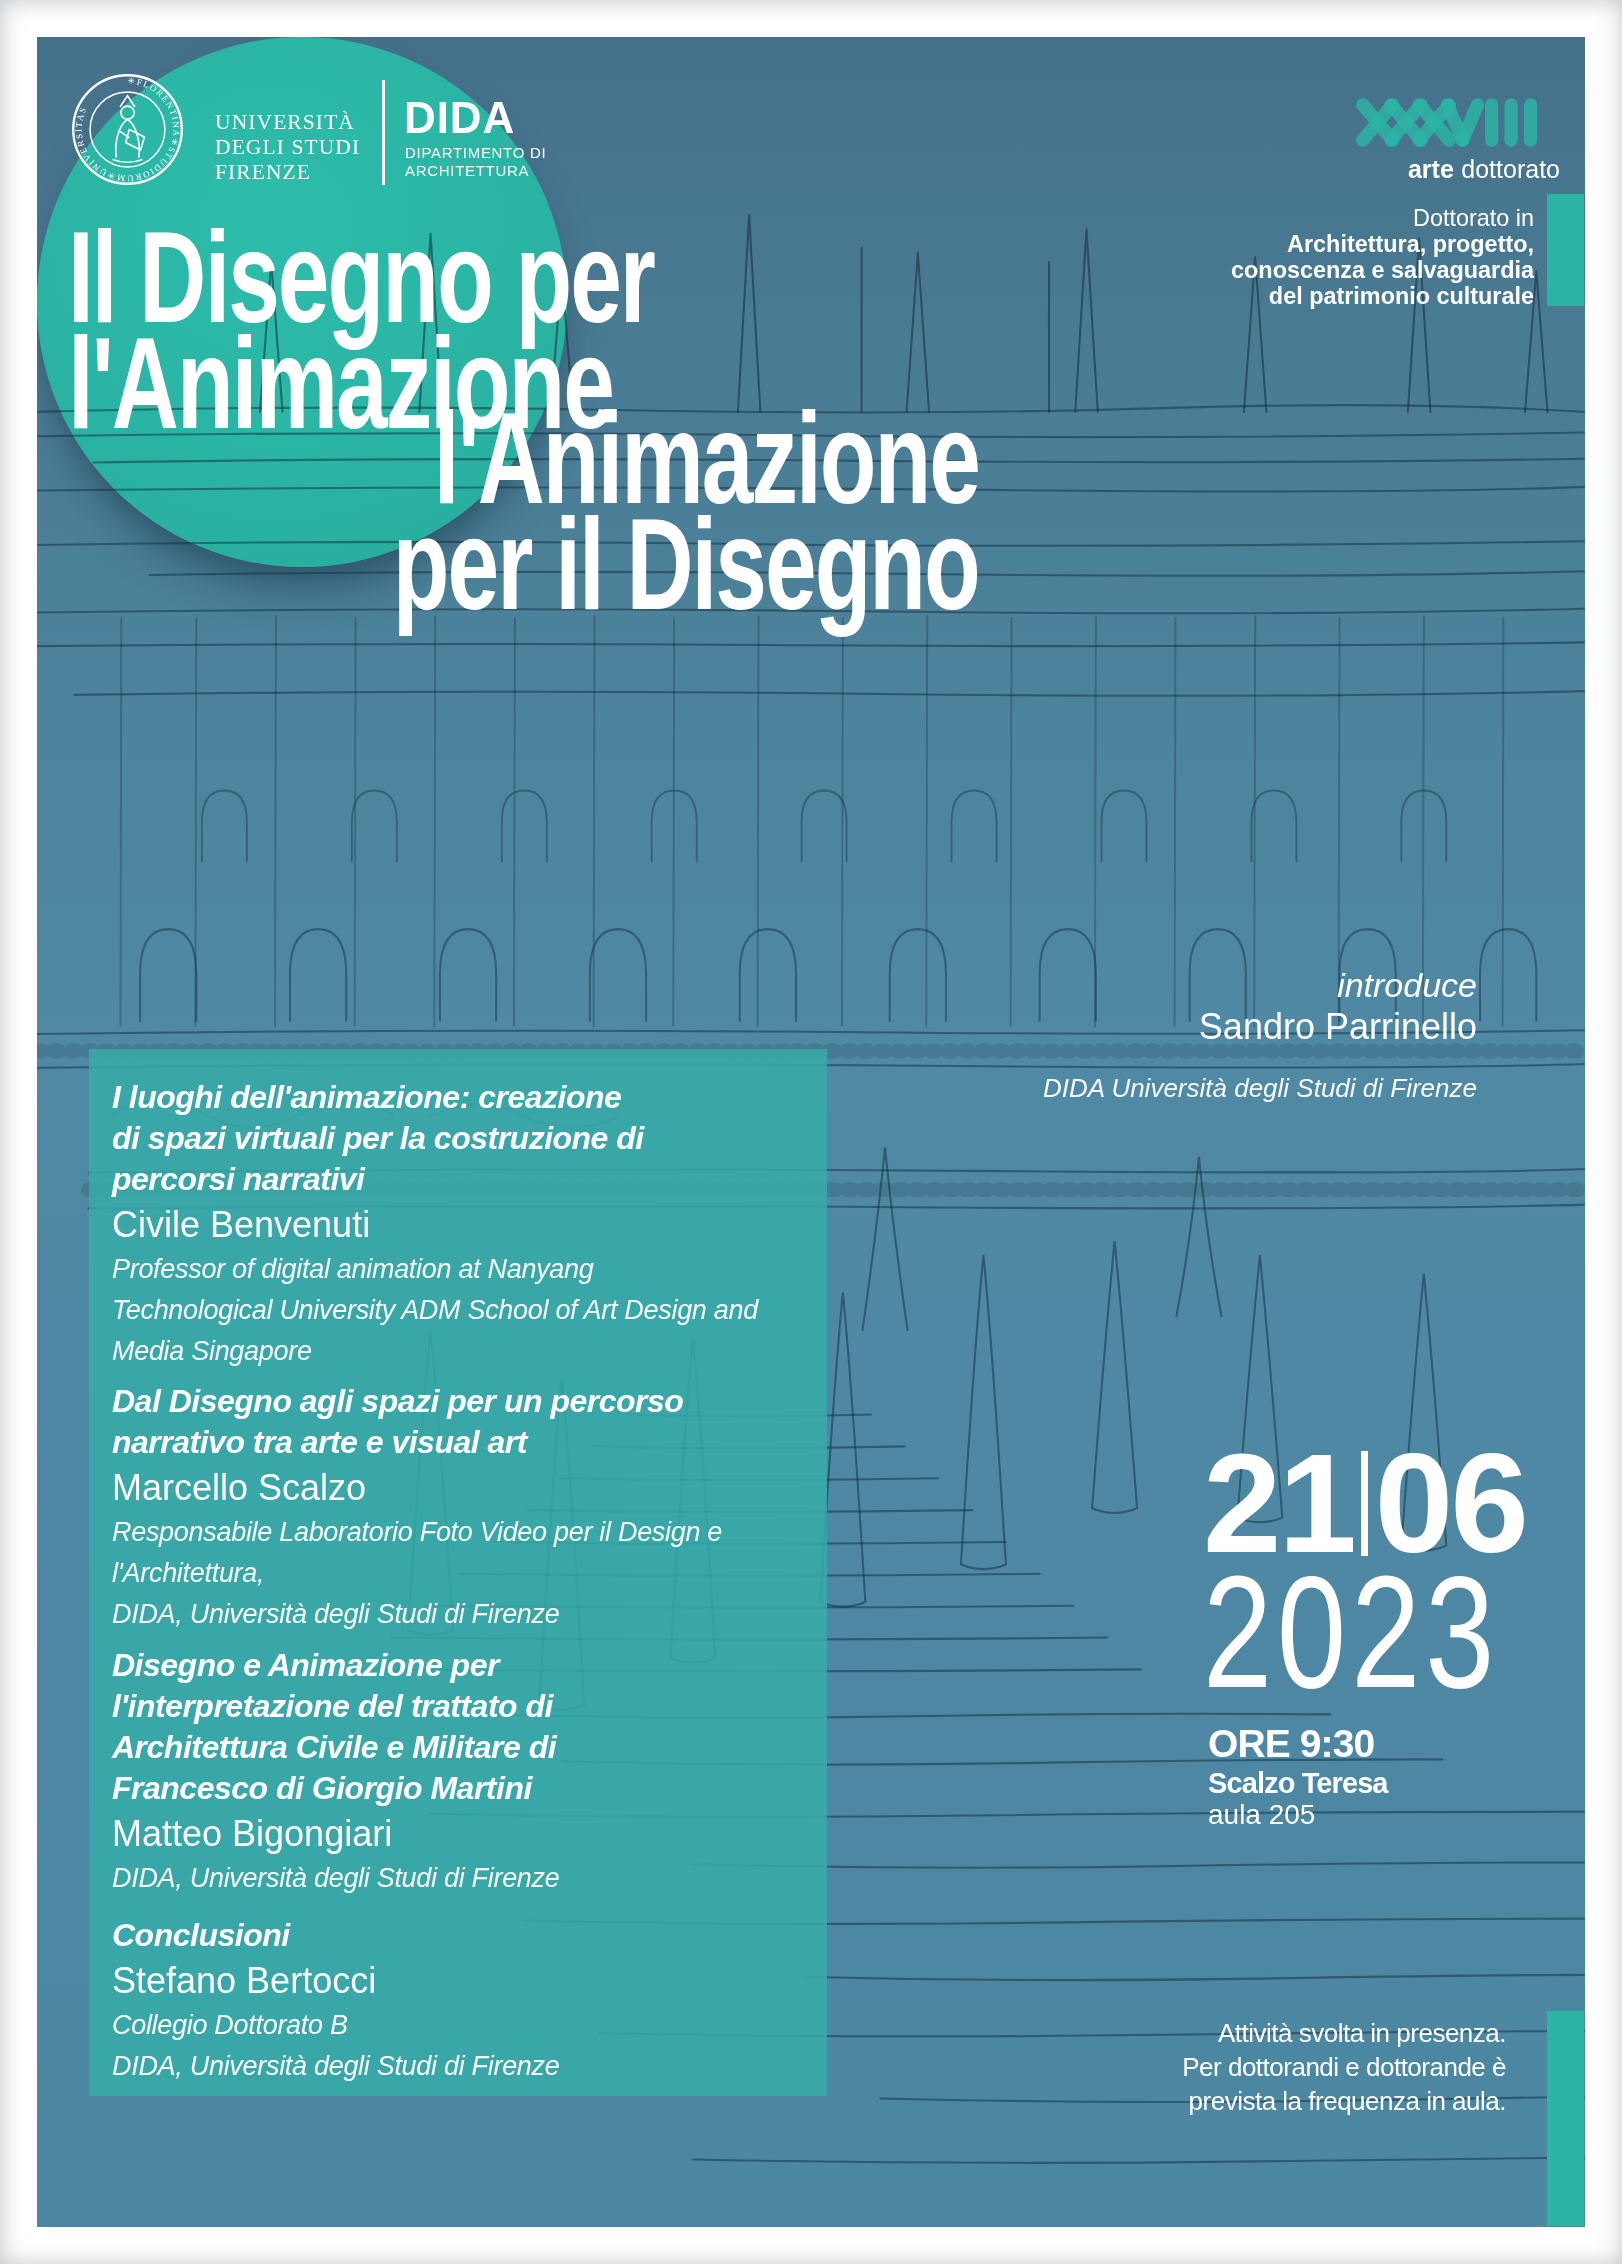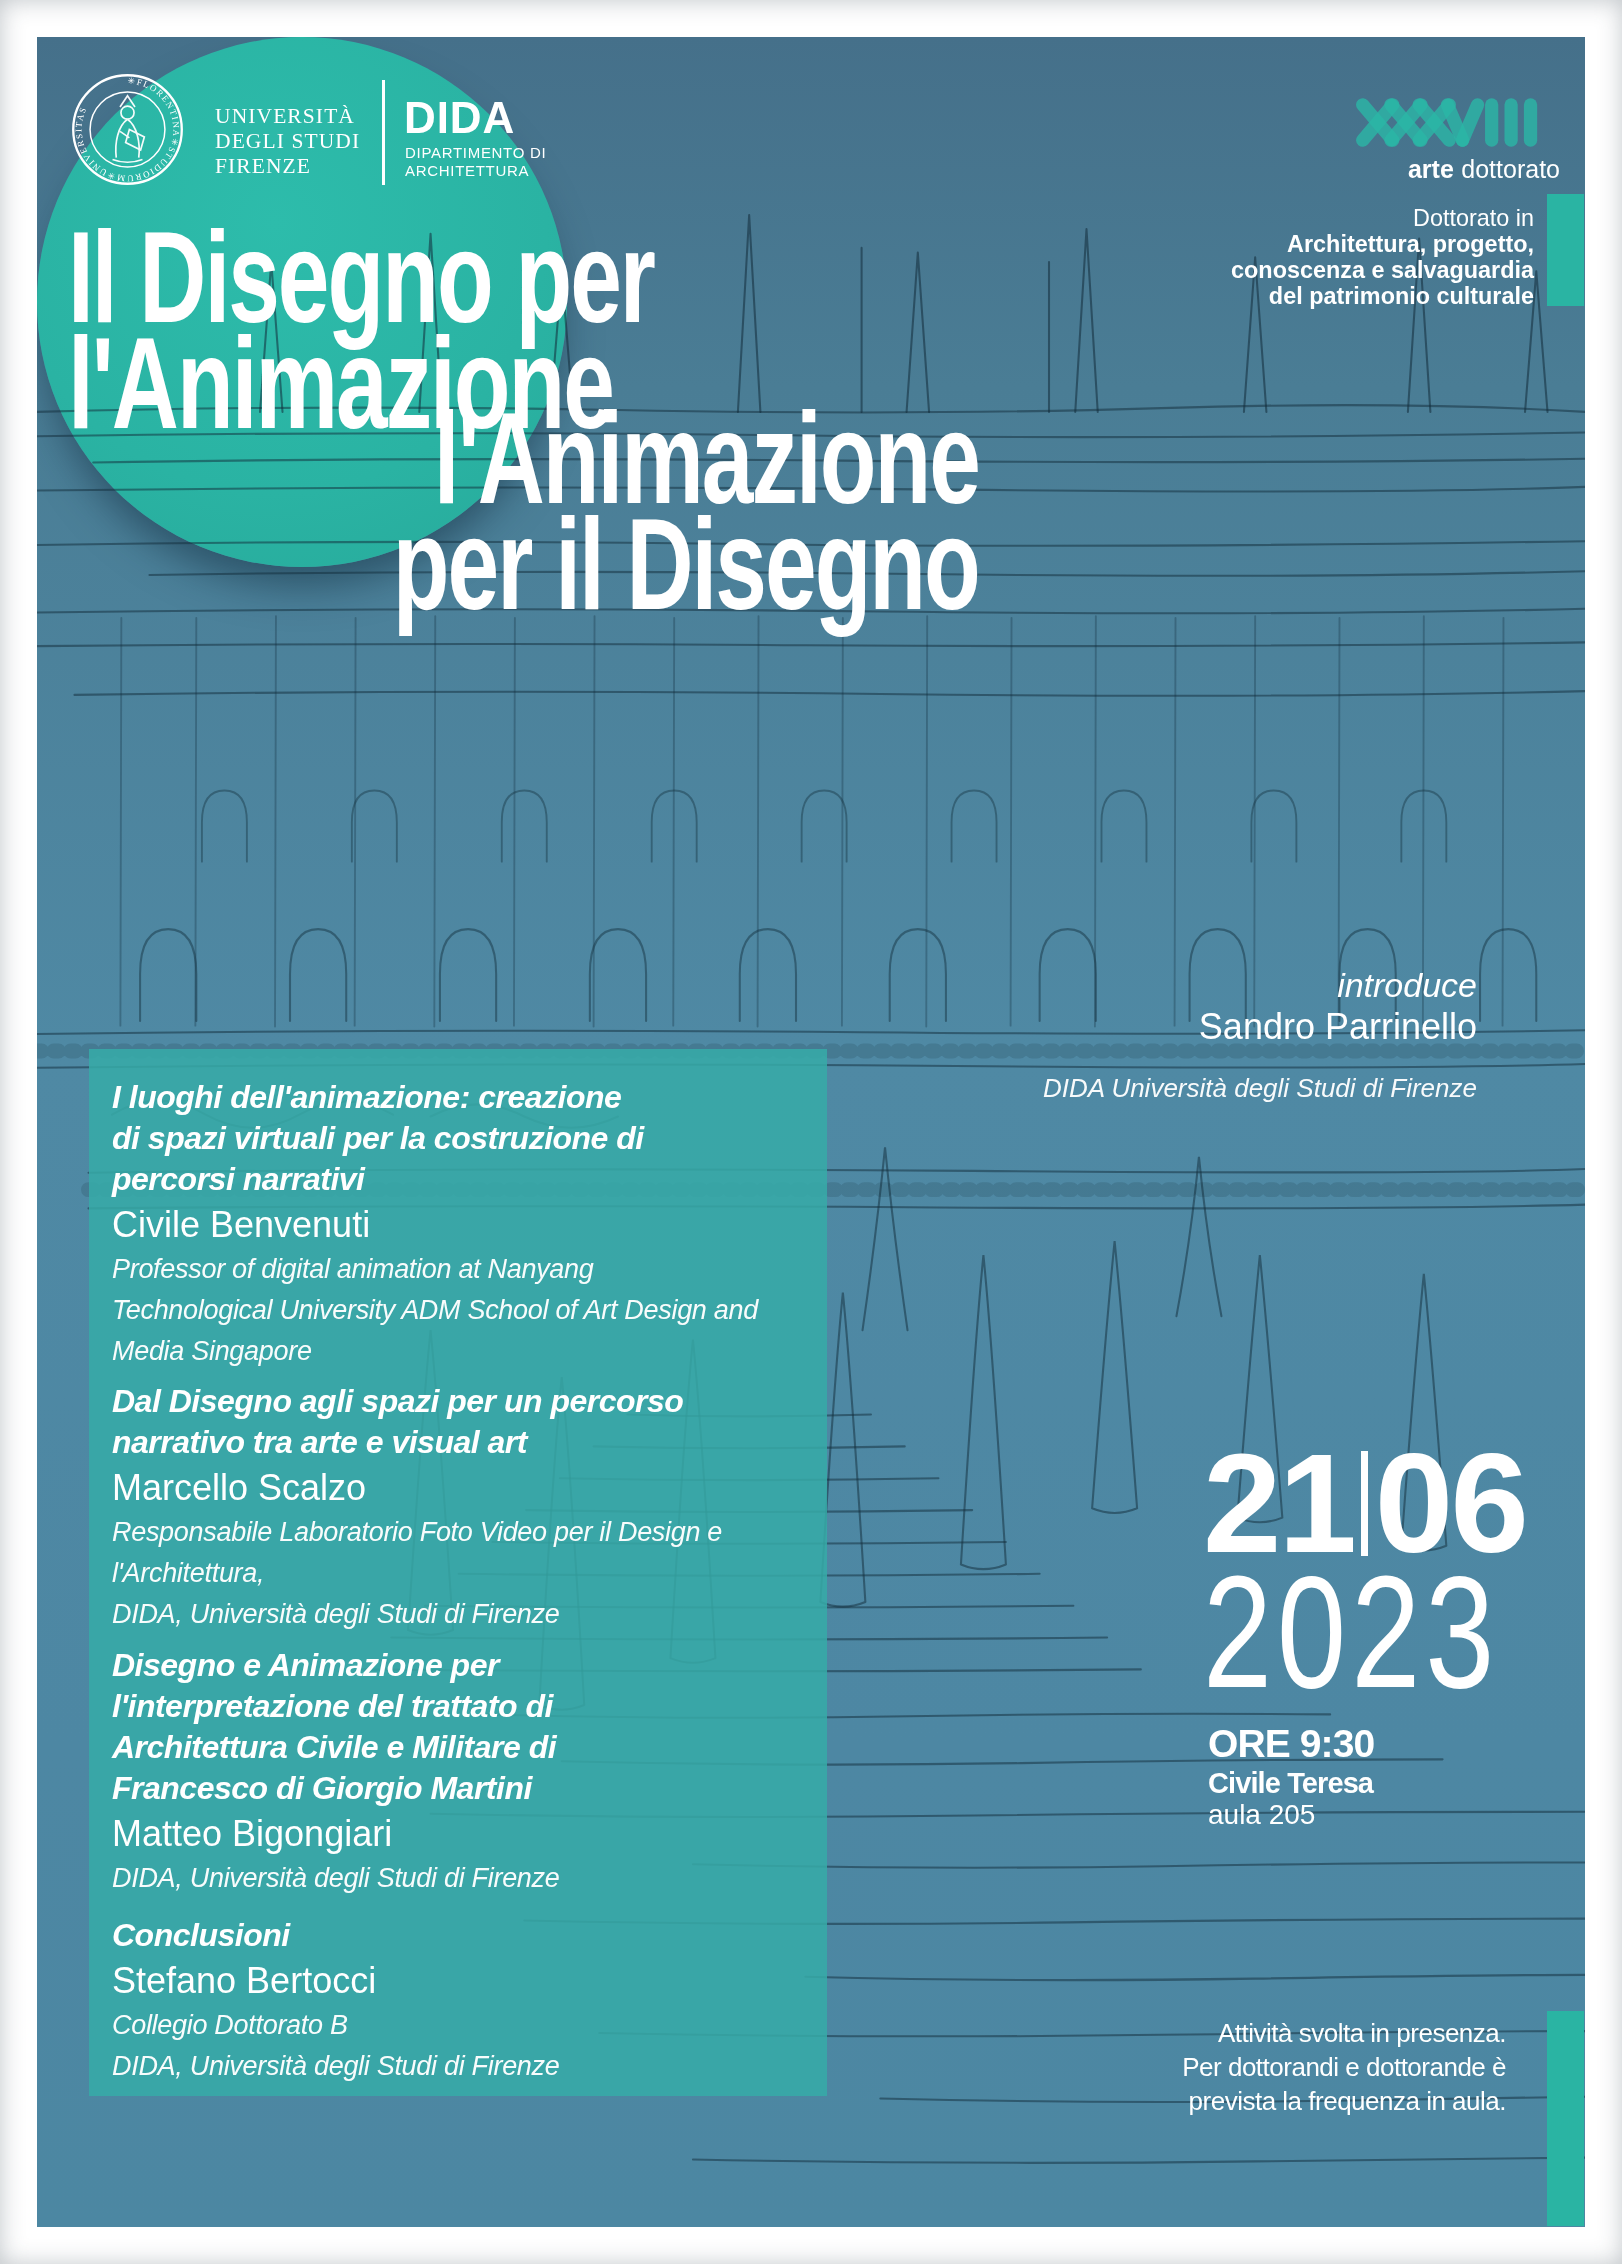--- a/index.html
+++ b/index.html
@@ -10,21 +10,21 @@
   .canvas{position:absolute;left:37px;top:37px;width:1548px;height:2190px;overflow:hidden;
         background:linear-gradient(180deg,#45708a 0%,#4a7d95 16%,#4f89a4 46%,#4d87a3 78%,#4c87a2 100%);}
   .sketch{position:absolute;left:0;top:0;z-index:1;}
   .overlay{position:absolute;left:52px;top:1012px;width:738px;height:1047px;
         background:rgba(54,172,168,.85);z-index:2;}
   .z{position:absolute;z-index:3;color:#fff;}
   .pre{white-space:pre-line;}
 
   
   .seal{left:25px;top:27px;}
-  .univ{left:178px;top:67px;font-family:"Liberation Serif",serif;font-size:21.5px;line-height:25px;
+  .univ{left:178px;top:73px;font-family:"Liberation Serif",serif;font-size:21.5px;line-height:25px;
         letter-spacing:1.1px;color:#fff;}
   .hdr-rule{left:345px;top:43px;width:2.8px;height:105px;background:#fff;}
   .dida-name{left:367px;top:56px;font-size:44px;font-weight:700;letter-spacing:0.9px;}
   .dida-dept{left:368px;top:107px;font-size:15px;line-height:18px;letter-spacing:0.7px;}
 
   
   .numerals{left:1296px;top:59px;}
   .ciclo{right:25px;top:118px;font-size:25px;text-align:right;}
   .ciclo .b{font-weight:700;}
   .ciclo .r{margin-left:7.5px;}
@@ -273,21 +273,21 @@
     </div>
 
     <div class="circle"></div>
     <div class="date z">
       <span>21</span>
       <span class="date-sep"></span>
       <span>06</span>
     </div>
     <div class="year z">2023</div>
     <div class="ev-time z">ORE 9:30</div>
-    <div class="ev-venue z">Civile Teresa</div>
+    <div class="ev-venue z">Scalzo Teresa</div>
     <div class="ev-room z">aula 205</div>
 
     <div class="notice z pre">Attività svolta in presenza.
 Per dottorandi e dottorande è
 prevista la frequenza in aula.</div>
     <div class="sq-bottom z"></div>
 
   </div>
 </div>
 

